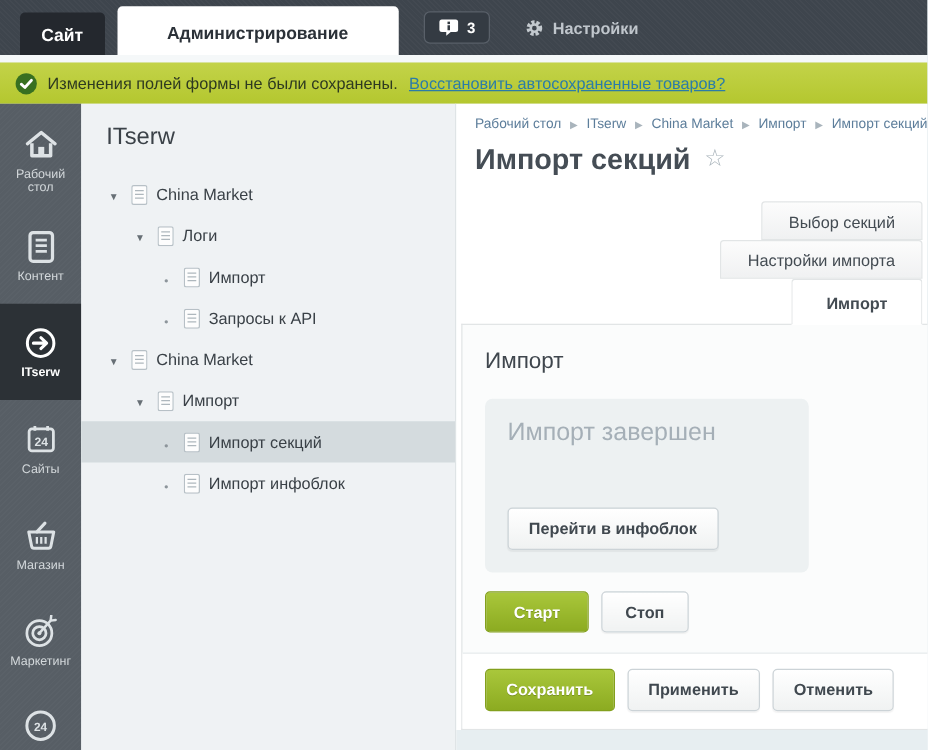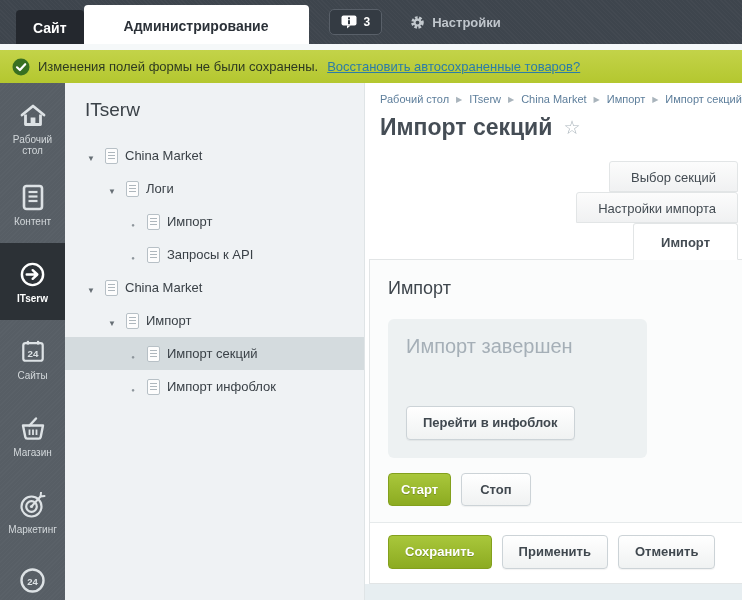--- a/index.html
+++ b/index.html
@@ -14,21 +14,21 @@
     height:44px; background:#3e454d;
     background-image:repeating-linear-gradient(45deg, rgba(255,255,255,.025) 0 1px, transparent 1px 3px);
     display:flex; align-items:flex-end; padding-left:16px;
   }
   .top-tab {
     font-size:14px; font-weight:bold; cursor:pointer;
     border-radius:4px 4px 0 0; line-height:1;
   }
   .top-tab.site {
     background:#24282e; color:#fff; height:34px;
-    padding:11px 17px 0 17px; 
+    padding:11px 17px 0 17px; margin-right:10px;
   }
   .top-tab.admin {
     background:#fff; color:#2b3138; height:39px;
     padding:14px 40px 0 40px;
   }
   .topbar-right { align-self:center; display:flex; align-items:center; margin-left:20px; }
   .notif-btn {
     display:flex; align-items:center; gap:7px;
     background:#343b43; border:1px solid #596069; border-radius:5px;
     padding:5px 11px; cursor:pointer;
@@ -140,21 +140,21 @@
     border:1px solid #ccd3d7; color:#40484f;
     box-shadow:0 1px 1px rgba(0,0,0,.05);
   }
   .btn-green {
     background:linear-gradient(#a9c73b,#8cab21);
     border:1px solid #83a01d; color:#fff;
     text-shadow:0 1px 0 rgba(0,0,0,.2);
   }
   .goto-btn { margin-top:48px; }
   .startstop { margin-top:15px; display:flex; gap:10px; }
-  .start-btn { padding:8px 12px; }
+  .start-btn { padding:8px 22px; }
   .stop-btn { padding:8px 18px; }
   .panel-footer {
     border-top:1px solid #e6eaeb; background:#fff;
     padding:12px 18px 14px 18px; display:flex; gap:10px;
   }
 
   
   .below { flex:1; background:#e7eef1; padding:38px 0 0 15px; overflow:hidden; }
   .warning {
     display:inline-block; width:400px; white-space:nowrap; overflow:hidden;

